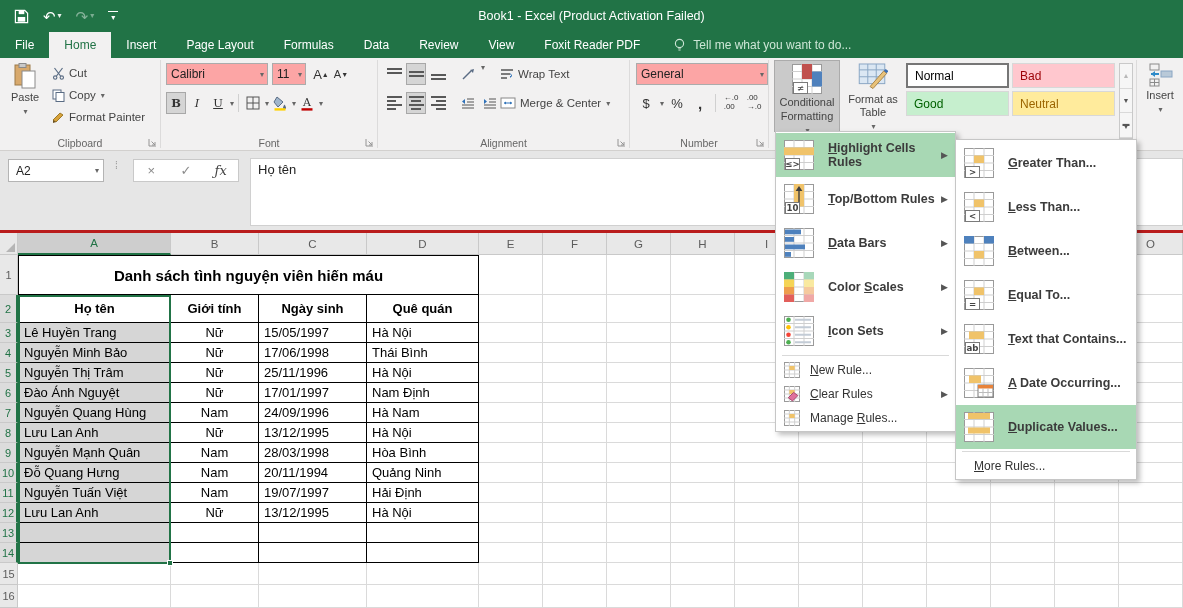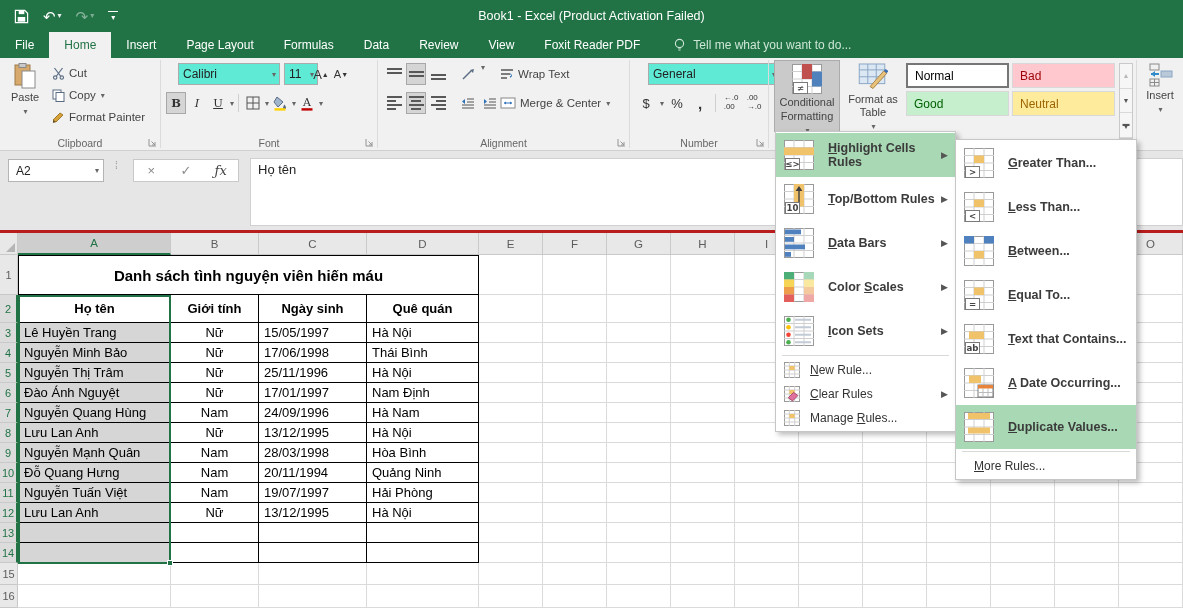--- a/index.html
+++ b/index.html
@@ -24,21 +24,21 @@
   .tellme{display:flex;align-items:center;gap:7px;margin-left:18px;color:#cde6d6;font-size:12px;}
   
   .ribbon{position:absolute;left:0;top:58px;width:100%;height:93px;background:#f2f1f1;border-bottom:1px solid #d2d0ce;font-size:11.5px;color:#444;}
   .rgroup{position:absolute;top:0;height:92px;}
   .gsep{position:absolute;top:2px;height:88px;width:1px;background:#dcdbdb;}
   .glabel{position:absolute;bottom:1px;left:0;right:0;text-align:center;font-size:10.5px;color:#666;}
   .launcher{position:absolute;bottom:3px;right:3px;opacity:.75;}
   .bigbtn{position:absolute;top:2px;display:flex;flex-direction:column;align-items:center;justify-content:flex-start;gap:2px;padding-top:3px;font-size:11px;color:#444;text-align:center;line-height:1.25;}
   .bigbtn.pressed{background:#cacaca;border:1px solid #ababab;}
   .sbtn{display:flex;align-items:center;gap:4px;height:22px;padding:0 2px;color:#444;white-space:nowrap;}
-  .combo{background:#5eead4;border:1px solid #ababab;height:22px;display:flex;align-items:center;font-size:12px;color:#222;padding:0 4px;position:relative;margin-left:12px;}
+  .combo{background:#fca5a5;border:1px solid #ababab;height:22px;display:flex;align-items:center;font-size:12px;color:#222;padding:0 4px;position:relative;}
   .combo .car{position:absolute;right:3px;font-size:8px;color:#666;}
   .tbtn{display:inline-flex;align-items:center;justify-content:center;height:22px;min-width:20px;color:#333;}
   .tbtn.pressed{background:#d5d5d5;border:1px solid #a8a8a8;}
   .mini{font-size:8px;color:#666;margin-left:1px;}
   .bars{display:inline-flex;flex-direction:column;gap:2px;width:15px;}
   .bars i{display:block;height:2px;background:#585858;}
   .galy{position:absolute;display:grid;grid-template-columns:103px 103px;grid-auto-rows:25px;gap:3px;}
   .gcell{border:1px solid #d8d8d8;font-size:12px;display:flex;align-items:center;padding-left:7px;}
   .gscroll{position:absolute;width:14px;display:flex;flex-direction:column;border:1px solid #c9c9c9;background:#f6f6f6;}
   .gscroll span{flex:1;display:flex;align-items:center;justify-content:center;font-size:7px;color:#555;border-bottom:1px solid #d9d9d9;}
@@ -606,21 +606,21 @@
         <div class="cell" style="width: 64px; flex: 0 0 64px;"></div>
         <div class="cell" style="width: 64px; flex: 0 0 64px;"></div>
         <div class="cell" style="width: 64px; flex: 0 0 64px;"></div>
         <div class="cell" style="width: 64px; flex: 0 0 64px;"></div>
       </div>
       <div class="grow" style="height: 20px;">
         <div class="rh selr" style="height: 20px;">11</div>
         <div class="cell tb tbl grayfill" style="width: 153px; flex: 0 0 153px; padding-left: 5px;">Nguyễn Tuấn Việt</div>
         <div class="cell tb" style="width: 88px; flex: 0 0 88px; justify-content: center;">Nam</div>
         <div class="cell tb" style="width: 108px; flex: 0 0 108px; padding-left: 5px;">19/07/1997</div>
-        <div class="cell tb" style="width: 112px; flex: 0 0 112px; padding-left: 5px;">Hải Phòng</div>
+        <div class="cell tb" style="width: 112px; flex: 0 0 112px; padding-left: 5px;">Hải Định</div>
         <div class="cell" style="width: 64px; flex: 0 0 64px;"></div>
         <div class="cell" style="width: 64px; flex: 0 0 64px;"></div>
         <div class="cell" style="width: 64px; flex: 0 0 64px;"></div>
         <div class="cell" style="width: 64px; flex: 0 0 64px;"></div>
         <div class="cell" style="width: 64px; flex: 0 0 64px;"></div>
         <div class="cell" style="width: 64px; flex: 0 0 64px;"></div>
         <div class="cell" style="width: 64px; flex: 0 0 64px;"></div>
         <div class="cell" style="width: 64px; flex: 0 0 64px;"></div>
         <div class="cell" style="width: 64px; flex: 0 0 64px;"></div>
         <div class="cell" style="width: 64px; flex: 0 0 64px;"></div>

